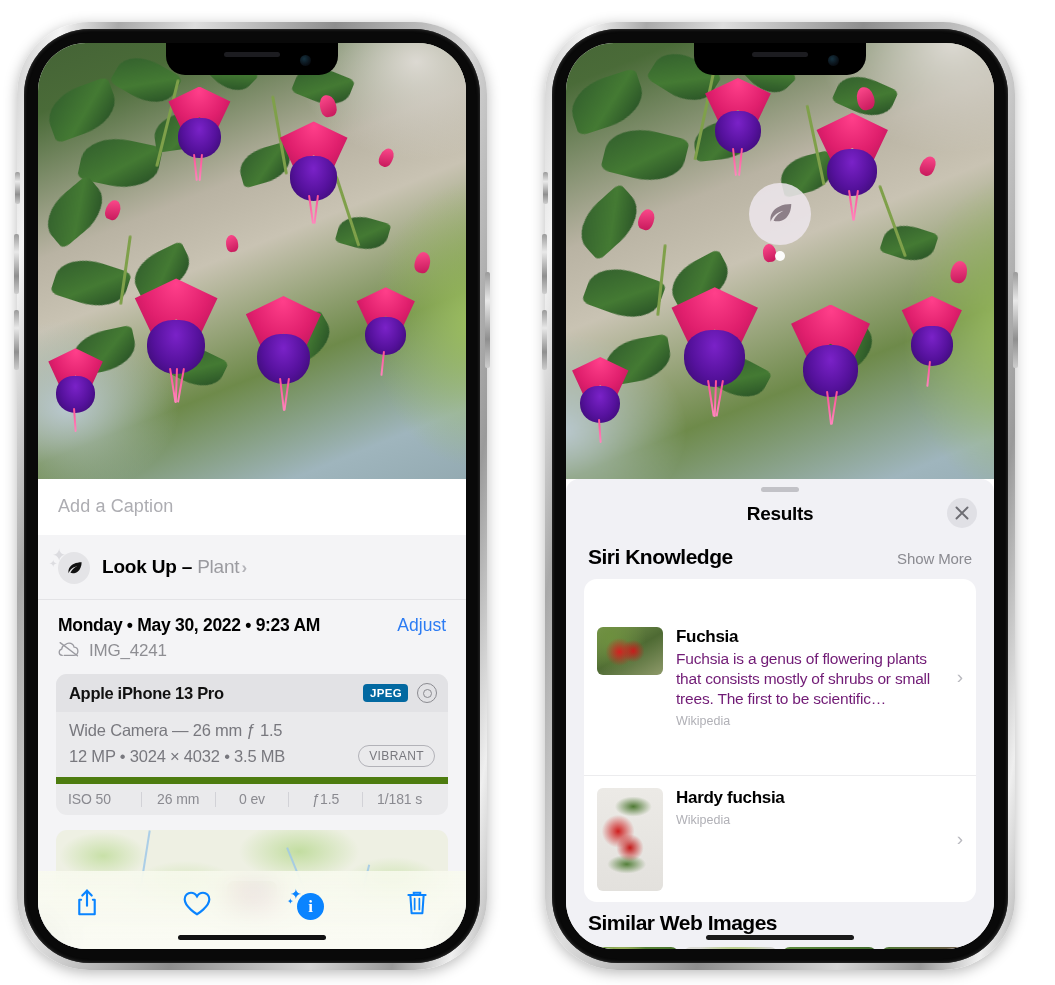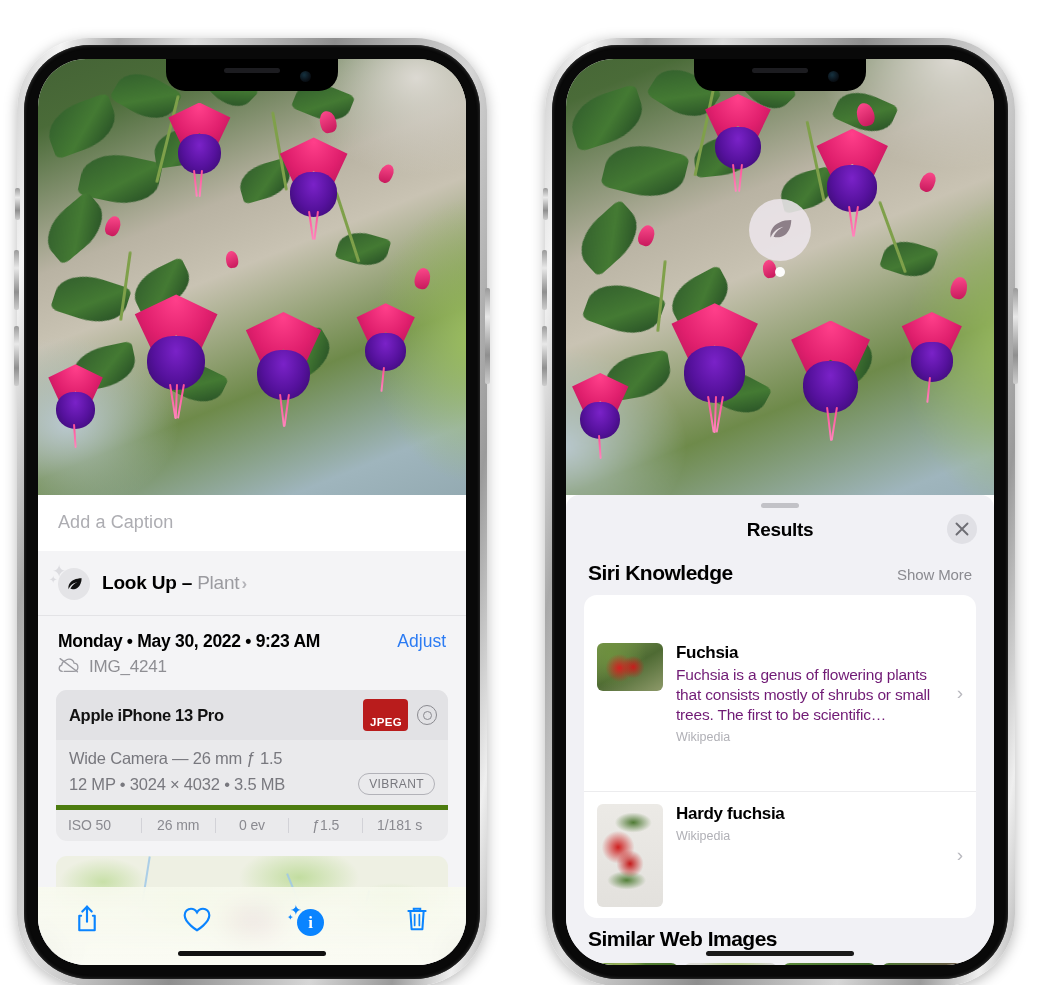--- a/index.html
+++ b/index.html
@@ -5,21 +5,21 @@
   * { box-sizing: border-box; margin: 0; padding: 0; }
   html, body {
     width: 1055px; height: 985px;
     background: #ffffff;
     font-family: "Liberation Sans", sans-serif;
     overflow: hidden;
   }
   .stage { position: relative; width: 1055px; height: 985px; }
 
   
-  .phone { position: absolute; top: 38px; width: 470px; height: 948px; }
+  .phone { position: absolute; top: 22px; width: 470px; height: 948px; }
   .phone.left  { left: 17px; }
   .phone.right { left: 545px; }
 
   .rim {
     position: absolute; inset: 0;
     border-radius: 72px;
     background: linear-gradient(100deg,#cfcfcf 0%,#f4f4f4 7%,#a9a9a9 16%,#dedede 28%,
       #8e8e8e 50%,#d6d6d6 72%,#9a9a9a 85%,#efefef 94%,#b5b5b5 100%);
     box-shadow: 0 3px 14px rgba(0,0,0,.28);
   }
@@ -159,41 +159,41 @@
   .exif-card {
     margin: 0 18px; border-radius: 11px; overflow: hidden; background: #eaeaec;
   }
   .exif-head {
     display: flex; align-items: center; justify-content: space-between;
     padding: 9px 11px 9px 13px; background: #e2e2e5;
   }
   .exif-device { font-size: 16.5px; font-weight: 700; color: #111; letter-spacing: -.3px; }
   .exif-head-right { display: flex; align-items: center; gap: 9px; }
   .chip-jpeg {
-    background: #b91c1c; color: #fff; font-size: 11.5px; font-weight: 700;
-    padding: 17px 6px 3px 7px; border-radius: 4px; letter-spacing: .3px;
+    background: #0369a1; color: #fff; font-size: 11.5px; font-weight: 700;
+    padding: 3px 6px 3px 7px; border-radius: 4px; letter-spacing: .3px;
   }
   .aperture-glyph {
     width: 20px; height: 20px; border-radius: 50%;
     border: 1.6px solid #8a8a90; display: flex; align-items: center; justify-content: center;
   }
   .aperture-glyph i {
     width: 9px; height: 9px; border-radius: 50%; border: 1.6px solid #8a8a90;
     display: block;
   }
   .exif-body { padding: 9px 13px 10px; }
   .exif-line1 { font-size: 16.5px; color: #78787e; letter-spacing: -.2px; margin-bottom: 5px; }
   .exif-line2row { display: flex; align-items: center; justify-content: space-between; }
   .exif-line2 { font-size: 16.5px; color: #78787e; letter-spacing: -.2px; }
   .chip-vibrant {
     border: 1.4px solid #b2b2b8; color: #78787e; font-size: 12px; font-weight: 500;
     padding: 3px 10px; border-radius: 11px; letter-spacing: .4px;
   }
   .exif-foot {
-    display: flex; align-items: center; border-top: 5px solid #4d7c0f;
+    display: flex; align-items: center; border-top: 7px solid #4d7c0f;
     padding: 7px 12px 8px;
   }
   .exif-foot .cell {
     flex: 1; text-align: center; font-size: 14px; color: #8a8a90; letter-spacing: -.1px;
   }
   .exif-foot .cell:first-child { text-align: left; }
   .exif-foot .cell:last-child { }
   .exif-foot .divider { width: 1px; height: 15px; background: #d2d2d7; }
 
   

